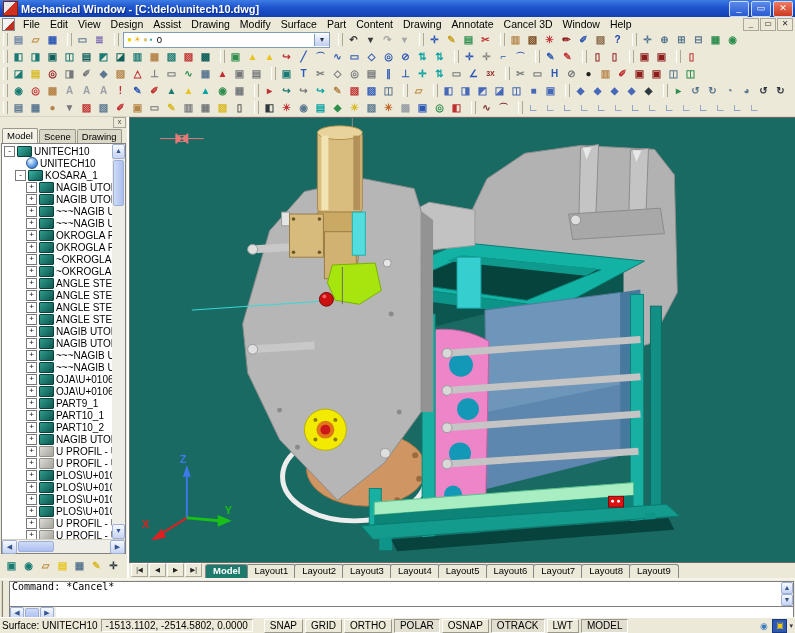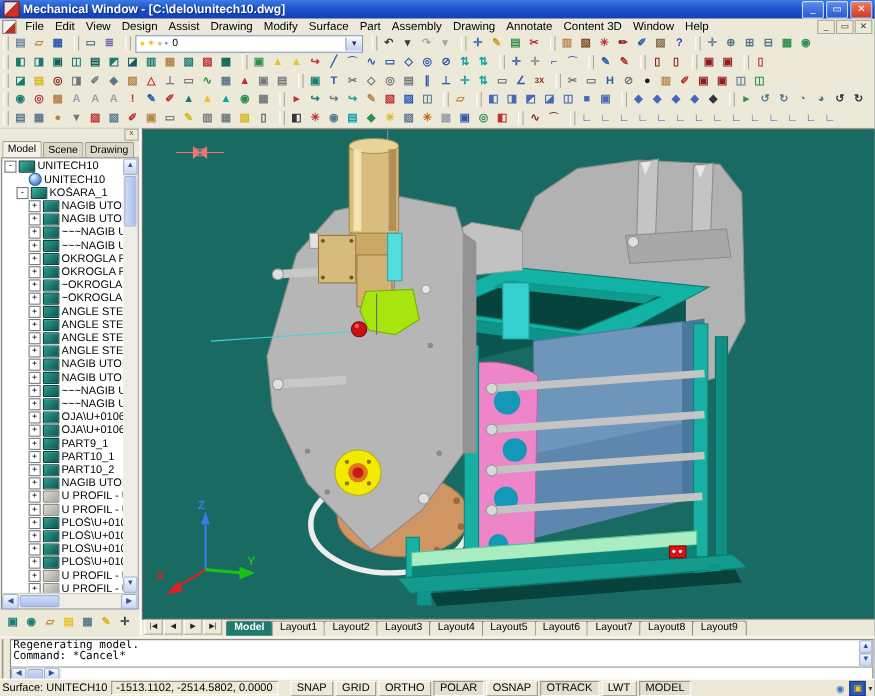--- a/index.html
+++ b/index.html
@@ -141,24 +141,24 @@
     <span id="menu-items" style="display:flex;">
         <span class="menu-item">File</span>
         <span class="menu-item">Edit</span>
         <span class="menu-item">View</span>
         <span class="menu-item">Design</span>
         <span class="menu-item">Assist</span>
         <span class="menu-item">Drawing</span>
         <span class="menu-item">Modify</span>
         <span class="menu-item">Surface</span>
         <span class="menu-item">Part</span>
-        <span class="menu-item">Assembly</span>
+        <span class="menu-item">Content</span>
         <span class="menu-item">Drawing</span>
         <span class="menu-item">Annotate</span>
-        <span class="menu-item">Content 3D</span>
+        <span class="menu-item">Cancel 3D</span>
         <span class="menu-item">Window</span>
         <span class="menu-item">Help</span>
       </span>
     <span class="mdi-btns">
       <span class="mdi-btn">_</span>
       <span class="mdi-btn">▭</span>
       <span class="mdi-btn">✕</span>
     </span>
   </div>
 
@@ -1171,21 +1171,20 @@
       </div>
     </div>
   </div>
 
   <div class="cmdwin">
     <div class="cmd-grip-wrap">
       <span class="cmd-grip"></span>
       <div class="cmd-stack">
         <div class="cmd-hist">
           <div class="cmd-lines">
-            <div>Regenerating model.</div>
             <div>Command: *Cancel*</div>
           </div>
           <div class="cmd-vscroll">
             <span class="sbtn">▲</span>
             <span class="sbtn">▼</span>
           </div>
         </div>
         <div class="cmd-prompt-row">
           <div class="cmd-hscroll">
             <span class="sbtn">◀</span>

